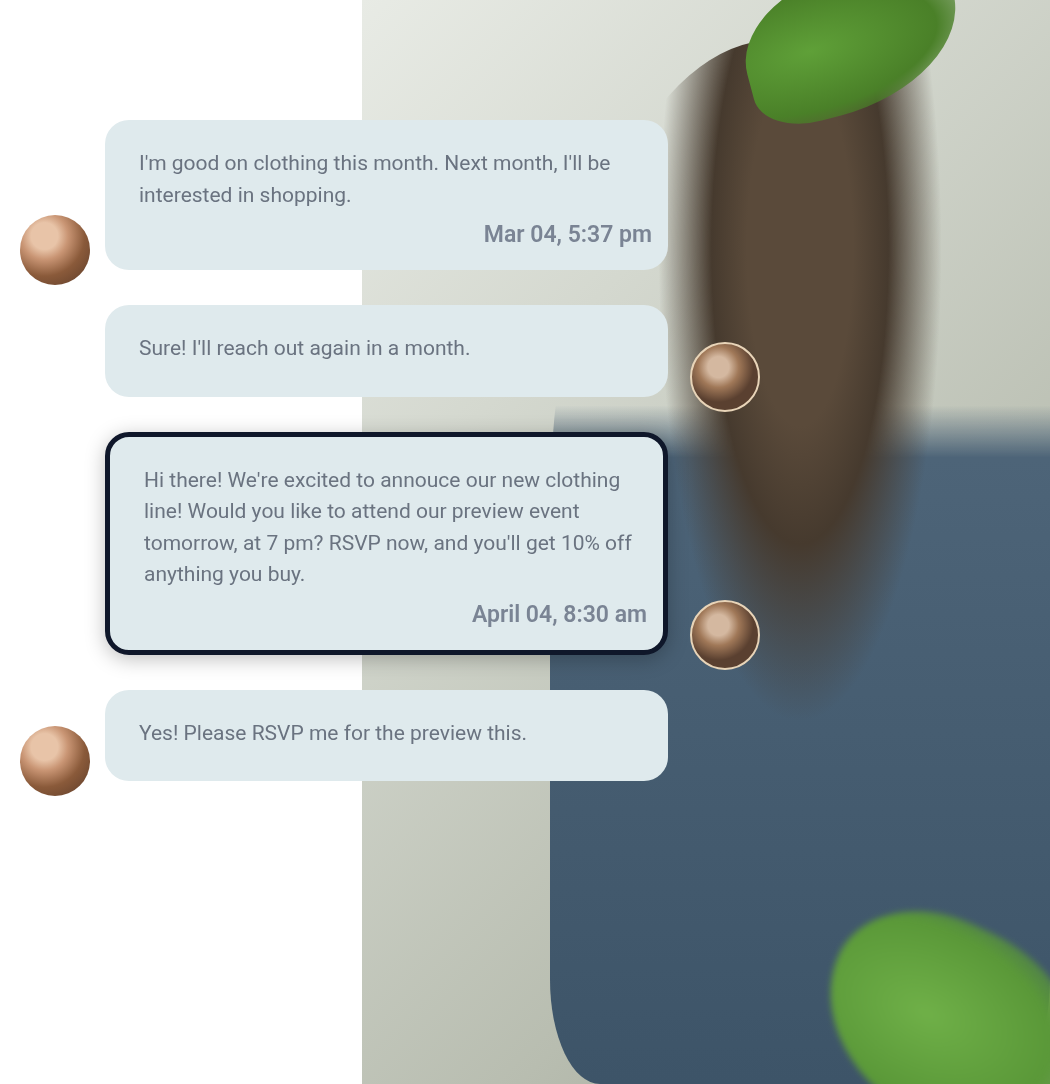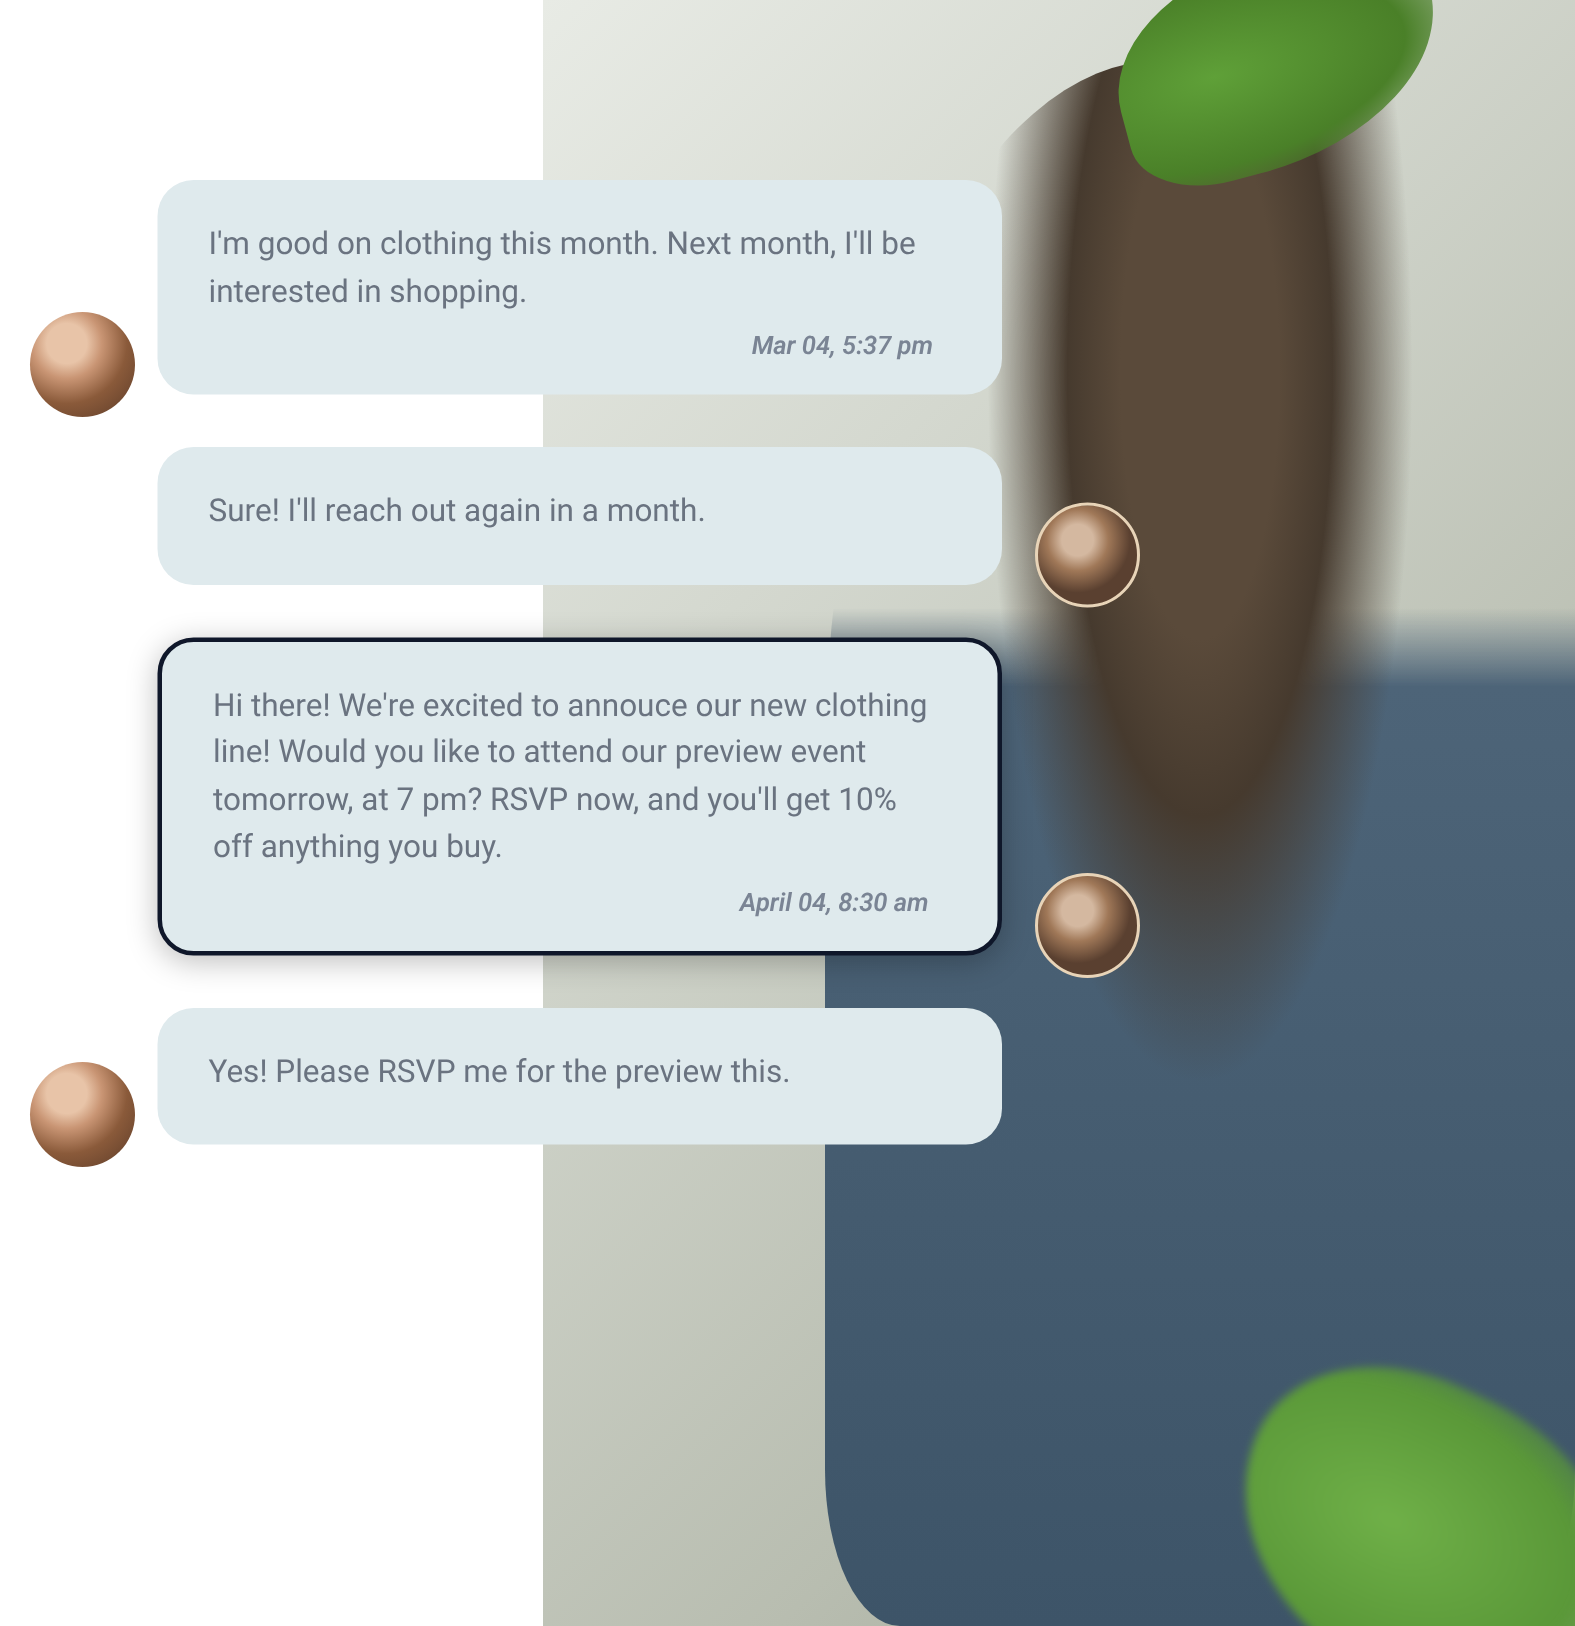--- a/index.html
+++ b/index.html
@@ -69,41 +69,40 @@
     }
     
     .message-group {
       position: relative;
       margin-bottom: 35px;
     }
     
     .message-bubble {
       background: #dfeaed;
       border-radius: 24px;
-      padding: 28px 46px 22px 34px;
+      padding: 28px 16px 22px 34px;
       margin-left: 95px;
       width: 563px;
       position: relative;
     }
     
     .message-bubble.highlighted {
-      border: 3px solid #0f172a;
+      border: 5px solid #0f172a;
       box-shadow: 0 4px 20px rgba(0, 0, 0, 0.25);
     }
     
     .message-text {
       font-size: 21px;
       line-height: 1.5;
       color: #6a7380;
       margin-bottom: 10px;
     }
     
     .message-timestamp {
-      font-size: 17px;
-      font-style: italic;
+      font-size: 23px;
       font-weight: 600;
       color: #7a8494;
       text-align: right;
     }
     
     .avatar {
       position: absolute;
       width: 70px;
       height: 70px;
       border-radius: 50%;

